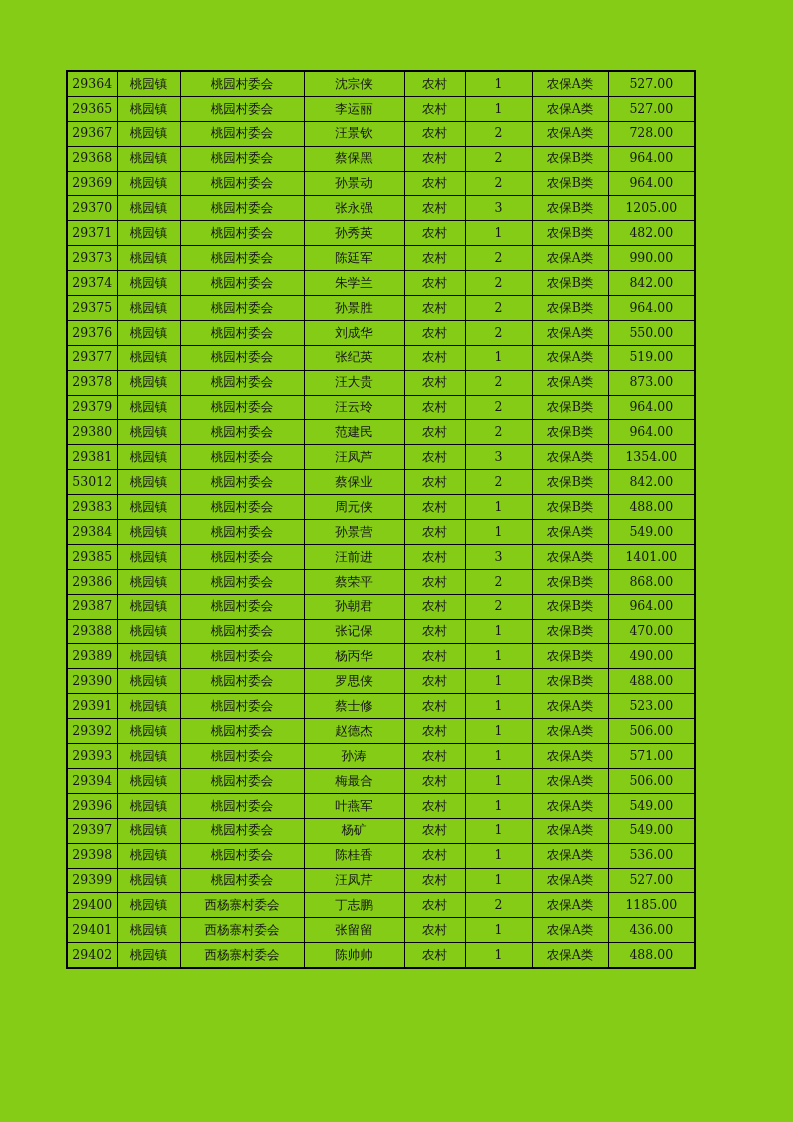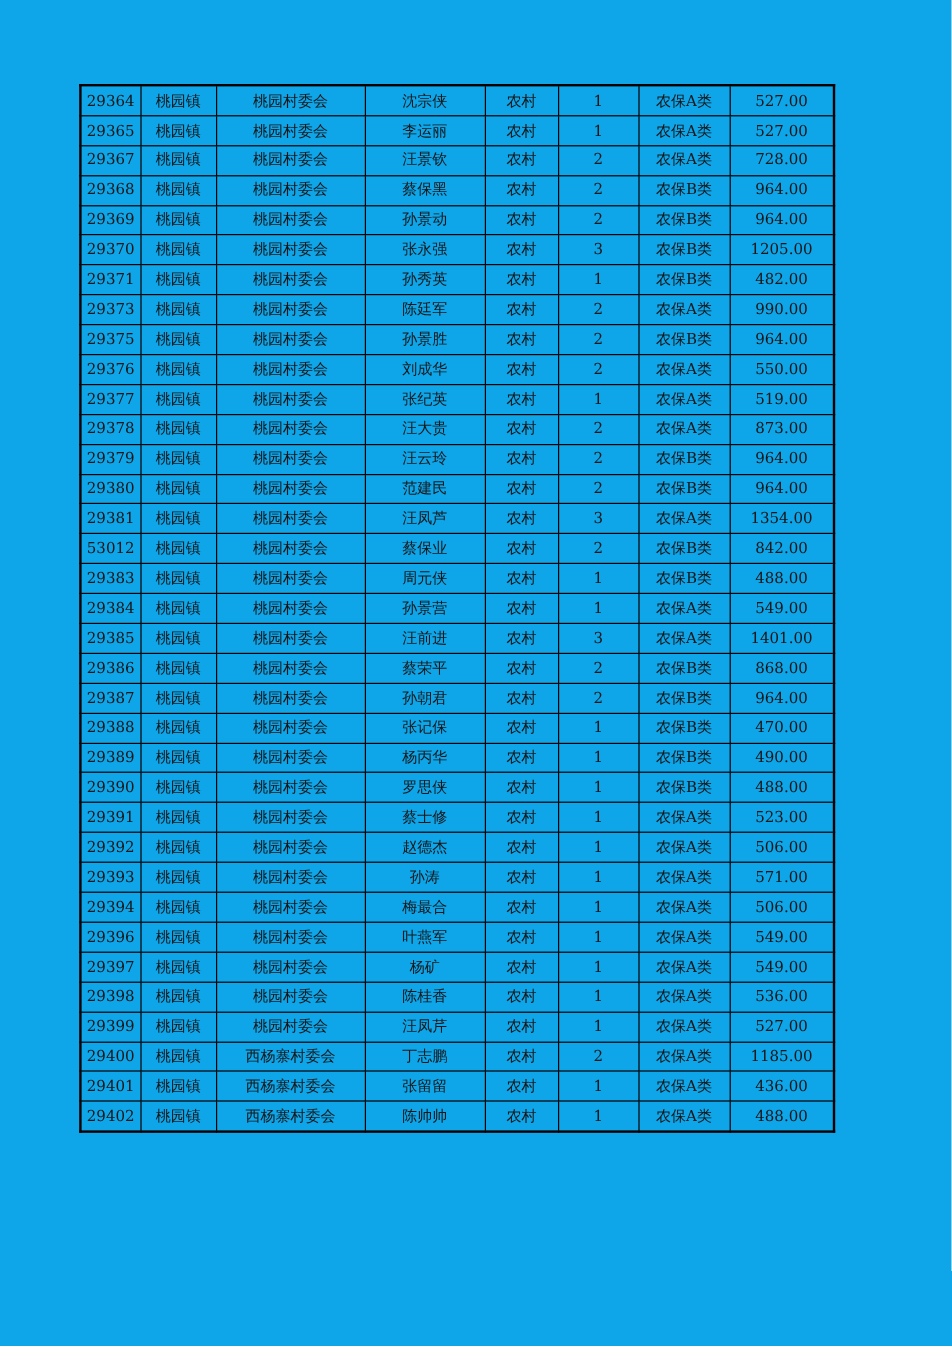--- a/index.html
+++ b/index.html
@@ -4,21 +4,21 @@
 <style>
   html, body {
     margin: 0;
     padding: 0;
     background: #ffffff;
   }
   .sheet {
     position: relative;
     width: 793px;
     height: 1122px;
-    background: #0ea5e9;
+    background: #84cc16;
     overflow: hidden;
     font-family: "DejaVu Serif", "Liberation Serif", serif;
   }
   table.roster {
     position: absolute;
     left: 66px;
     top: 70px;
     width: 628px;
     border-collapse: collapse;
     table-layout: fixed;
@@ -135,20 +135,30 @@
     <td>29373</td>
     <td>桃园镇</td>
     <td>桃园村委会</td>
     <td>陈廷军</td>
     <td>农村</td>
     <td>2</td>
     <td>农保A类</td>
     <td>990.00</td>
   </tr>
         <tr>
+    <td>29374</td>
+    <td>桃园镇</td>
+    <td>桃园村委会</td>
+    <td>朱学兰</td>
+    <td>农村</td>
+    <td>2</td>
+    <td>农保B类</td>
+    <td>842.00</td>
+  </tr>
+        <tr>
     <td>29375</td>
     <td>桃园镇</td>
     <td>桃园村委会</td>
     <td>孙景胜</td>
     <td>农村</td>
     <td>2</td>
     <td>农保B类</td>
     <td>964.00</td>
   </tr>
         <tr>

